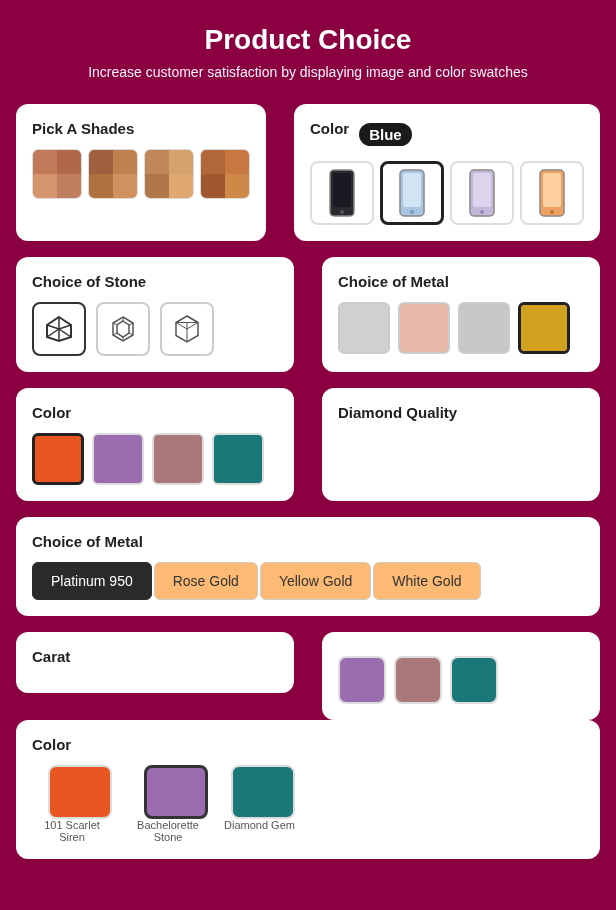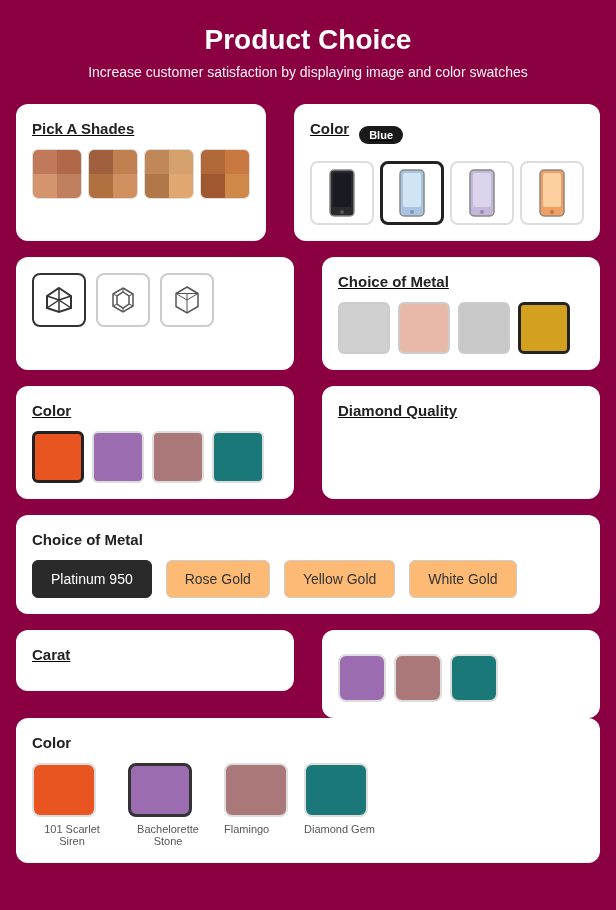--- a/index.html
+++ b/index.html
@@ -33,21 +33,20 @@
     .card-title {
       font-size: 15px;
       font-weight: 700;
       color: #222;
       margin-bottom: 12px;
     }
     .two-col {
       display: grid;
       grid-template-columns: 1fr 1fr;
       gap: 28px;
-      text-decoration: underline;
     }
     
     .shades-grid {
       display: grid;
       grid-template-columns: repeat(4, 1fr);
       gap: 6px;
     }
     .shade-swatch {
       width: 100%;
       aspect-ratio: 1;
@@ -70,21 +69,21 @@
       display: flex;
       align-items: center;
       gap: 10px;
       margin-bottom: 12px;
     }
     .color-badge {
       background: #1a1a1a;
       color: white;
       border-radius: 20px;
       padding: 3px 10px;
-      font-size: 11px;
+      font-size: 15px;
       font-weight: 600;
     }
     .phone-swatches {
       display: grid;
       grid-template-columns: repeat(4, 1fr);
       gap: 6px;
     }
     .phone-swatch {
       border: 2px solid #ddd;
       border-radius: 8px;
@@ -156,21 +155,21 @@
       border: 1px solid #ccc;
       border-radius: 6px;
       padding: 8px 16px;
       font-size: 13px;
       color: #555;
       cursor: pointer;
     }
     
     .metal-text-options {
       display: flex;
-      gap: 14px;
+      gap: 2px;
       flex-wrap: wrap;
     }
     .metal-text-btn {
       padding: 10px 18px;
       border-radius: 6px;
       border: 1px solid #ccc;
       font-size: 14px;
       cursor: pointer;
       background: #fdba74;
       color: #333;
@@ -209,22 +208,21 @@
     }
     .bottom-color-options {
       display: flex;
       gap: 16px;
       margin-top: 8px;
       flex-wrap: wrap;
     }
     .bottom-color-item {
       display: flex;
       flex-direction: column;
-      align-items: flex-start;
-      gap: 6px;
+      align-items: flex-end;
     }
     .bottom-color-item label {
       font-size: 11px;
       color: #555;
       text-align: center;
       max-width: 80px;
     }
     .bottom-color-box {
       width: 64px;
       height: 54px;
@@ -334,20 +332,21 @@
           </svg>
         </div>
       </div>
     </div>
   </div>
 </div>
 
 <div class="two-col">
 
   <div class="card">
+    <div class="card-title">Choice of Stone</div>
     <div class="stone-swatches">
       <div class="stone-swatch active">
         <svg width="32" height="32" viewBox="0 0 32 32" fill="none" xmlns="http://www.w3.org/2000/svg">
           <polygon points="16,4 28,12 28,24 16,28 4,24 4,12" fill="none" stroke="#333" stroke-width="2"></polygon>
           <line x1="4" y1="12" x2="16" y2="16" stroke="#333" stroke-width="1.5"></line>
           <line x1="28" y1="12" x2="16" y2="16" stroke="#333" stroke-width="1.5"></line>
           <line x1="16" y1="4" x2="16" y2="16" stroke="#333" stroke-width="1.5"></line>
           <line x1="16" y1="16" x2="16" y2="28" stroke="#333" stroke-width="1.5"></line>
           <line x1="4" y1="24" x2="16" y2="16" stroke="#333" stroke-width="1.5"></line>
           <line x1="28" y1="24" x2="16" y2="16" stroke="#333" stroke-width="1.5"></line>
@@ -438,21 +437,17 @@
   <div class="bottom-color-options">
     <div class="bottom-color-item">
       <div class="bottom-color-box" style="background:#e85520;"></div>
       <label>101 Scarlet Siren</label>
     </div>
     <div class="bottom-color-item">
       <div class="bottom-color-box active" style="background:#9b6db0;"></div>
       <label>Bachelorette Stone</label>
     </div>
     <div class="bottom-color-item">
-      <div class="bottom-color-box" style="background:#aa7878;"></div>
-      <label>Flamingo</label>
-    </div>
-    <div class="bottom-color-item">
       <div class="bottom-color-box" style="background:#1a7878;"></div>
       <label>Diamond Gem</label>
     </div>
   </div>
 </div>
 
 </body></html>

